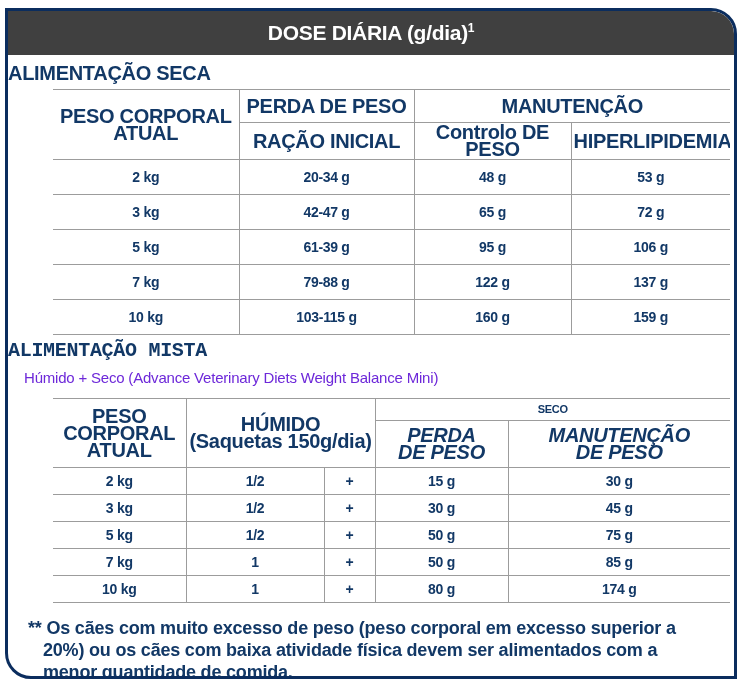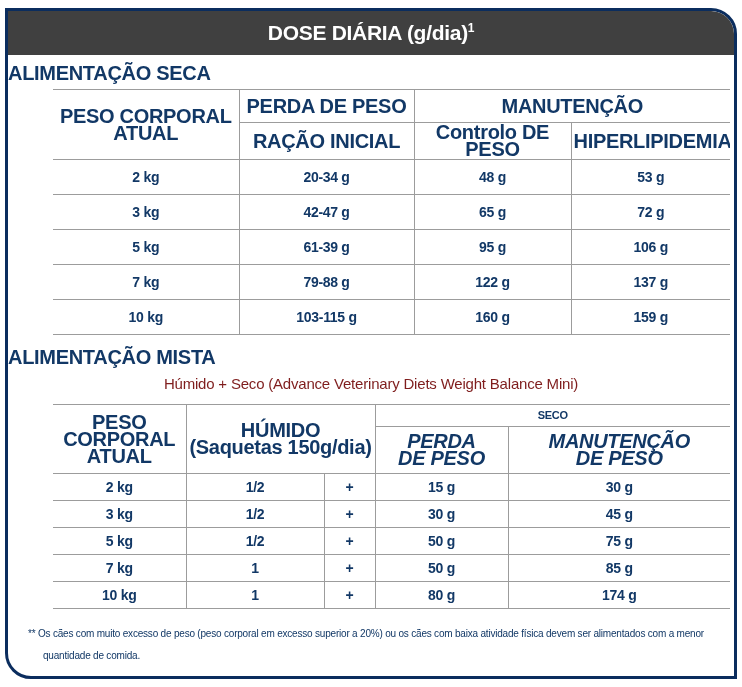--- a/index.html
+++ b/index.html
@@ -22,22 +22,22 @@
   }
   .bar .t{
     color:#ffffff;font-size:21px;font-weight:bold;letter-spacing:-0.3px;
   }
   .bar sup{font-size:12px;vertical-align:super;line-height:0;}
   .sec-title{
     text-align:left;color:#123866;font-weight:bold;font-size:20px;
     letter-spacing:-0.3px;margin:5px 0 3px 0;line-height:26px;
   }
   .sec-sub{
-    text-align:center;color:#7f1d1d;font-size:15px;font-weight:normal;
-    letter-spacing:-0.2px;line-height:21px;margin-bottom:10px;
+    color:#6d28d9;font-size:15px;font-weight:normal;
+    letter-spacing:-0.2px;line-height:21px;margin-bottom:10px;padding-left:16px;
   }
   table{
     border-collapse:collapse;table-layout:fixed;
     margin-left:45px;width:677px;
     color:#123866;
     border-top:1px solid #9c9c9c;
   }
   th,td{
     text-align:center;vertical-align:middle;padding:0 2px;
     letter-spacing:-0.3px;overflow:hidden;
@@ -48,23 +48,23 @@
   .bl{border-left:1px solid #9c9c9c;}
   .bb{border-bottom:1px solid #9c9c9c;}
   .t1 tr.h1{height:33px;}
   .t1 tr.h2{height:37px;}
   .t1 tr.dr{height:35px;}
   .t2 tr.h1{height:22px;}
   .t2 tr.h2{height:47px;font-style:italic;}
   .t2 tr.dr{height:27px;}
   .t2 .seco-th{font-size:11px;}
   .foot{
-    margin:14px 20px 0 20px;color:#123866;font-size:10px;
+    margin:14px 20px 0 20px;color:#123866;font-size:18px;
     letter-spacing:-0.2px;line-height:22px;
-    padding-left:15px;text-indent:-15px;font-weight:normal;
+    padding-left:15px;text-indent:-15px;font-weight:bold;
   }
 </style>
 </head>
 <body>
 
 <div class="card">
 
   <div class="bar">
     <div class="t"><span>DOSE DIÁRIA (g/dia)</span><sup>1</sup></div>
   </div>
@@ -115,21 +115,21 @@
     </tr>
     <tr class="dr">
       <td>10 kg</td>
       <td class="bl">103-115 g</td>
       <td class="bl">160 g</td>
       <td class="bl">159 g</td>
     </tr>
   </tbody>
     </table>
 
-  <div class="sec-title" style="margin-top:9px;">ALIMENTAÇÃO MISTA</div>
+  <div class="sec-title" style="margin-top:3px;font-family:Liberation Mono, monospace;">ALIMENTAÇÃO MISTA</div>
   <div class="sec-sub">Húmido + Seco (Advance Veterinary Diets Weight Balance Mini)</div>
 
   <table class="t2">
     <colgroup>
       <col style="width:133px">
         <col style="width:138px">
         <col style="width:51px">
         <col style="width:133px">
         <col style="width:222px">
     </colgroup>

